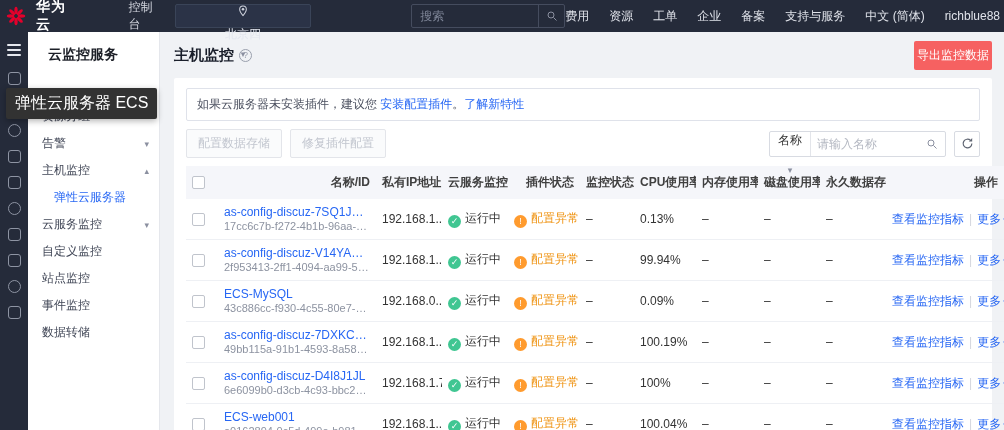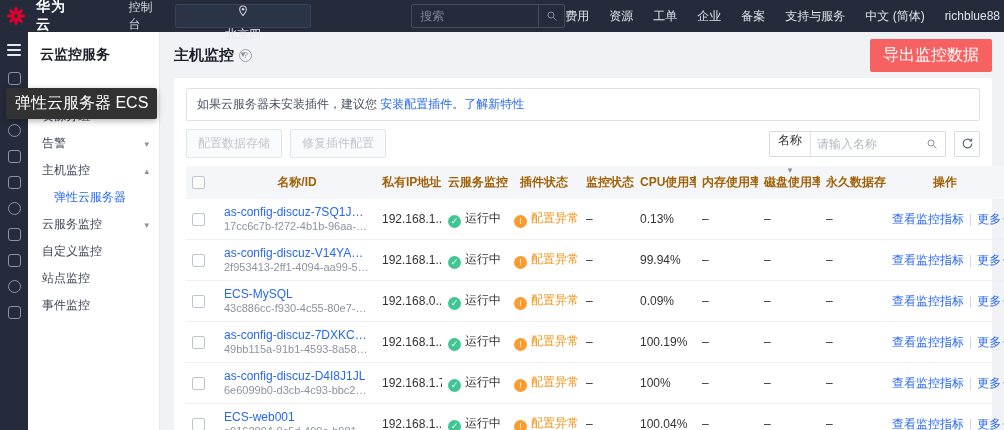--- a/index.html
+++ b/index.html
@@ -24,47 +24,47 @@
   
   .rail { position:absolute; top:32px; left:0; bottom:0; width:28px; background:#252b3a; display:flex; flex-direction:column; align-items:center; padding-top:9px; gap:13px; z-index:4; }
   .hamburger { width:14px; cursor:pointer; }
   .hamburger i { display:block; height:2px; background:#e6e8ee; margin:3px 0; border-radius:1px; }
   .ricon { width:13px; height:13px; border:1.5px solid #8e94a3; border-radius:3px; cursor:pointer; flex:none; }
   .ricon:nth-of-type(3n) { border-radius:50%; }
   .ricon.active { border-color:#ffffff; }
 
   
   .sidebar { position:absolute; top:32px; left:28px; bottom:0; width:132px; background:#fff; border-right:1px solid #e5e7ec; z-index:3; }
-  .sb-title { font-size:14px; font-weight:bold; color:#1c1f27; padding:14px 0 12px 12px; }
+  .sb-title { font-size:14px; font-weight:bold; color:#1c1f27; padding:14px 0 12px 20px; }
   .sb-item { height:27px; display:flex; align-items:center; justify-content:space-between; padding:0 10px 0 14px; font-size:12px; color:#404656; cursor:pointer; }
   .sb-item .caret { font-size:9px; }
   .sb-child { padding-left:26px; color:#2767f4; }
 
   
   .content { position:absolute; top:32px; left:160px; right:0; bottom:0; padding:6px 12px 0 14px; }
   .page-head { display:flex; align-items:center; height:34px; }
   .page-title { font-size:15px; font-weight:bold; color:#1a1f2b; }
   .help { display:inline-flex; width:13px; height:13px; border:1px solid #9aa0ad; border-radius:50%; color:#9aa0ad; font-size:9px; align-items:center; justify-content:center; margin-left:5px; vertical-align:-1px; cursor:pointer; }
-  .export { margin-left:auto; background:#f66161; color:#fff; border:none; border-radius:2px; font-size:16px; padding:6px 13px; cursor:pointer; font-family:inherit; }
+  .export { margin-left:auto; background:#f66161; color:#fff; border:none; border-radius:2px; font-size:12px; padding:6px 3px; cursor:pointer; font-family:inherit; }
 
   .card { background:#fff; border-radius:2px; margin-top:6px; padding:10px 12px; min-height:352px; }
   .banner { border:1px solid #dfe2ea; border-radius:2px; padding:7px 10px; font-size:12px; color:#4c5160; }
   .lnk { color:#2767f4; text-decoration:none; cursor:pointer; }
 
   .toolbar { display:flex; align-items:center; margin-top:8px; }
   .btn-disabled { border:1px solid #e3e5ea; background:#fafbfc; color:#c2c6cf; font-size:12px; padding:5px 11px; margin-right:8px; border-radius:2px; font-family:inherit; }
   .filter { margin-left:auto; display:flex; align-items:center; height:26px; border:1px solid #d8dbe2; border-radius:2px; background:#fff; }
   .filter-select { display:flex; align-items:center; gap:16px; padding:0 8px; font-size:12px; color:#333; border-right:1px solid #e3e5ea; height:100%; cursor:pointer;flex-direction:column; }
   .filter input { border:none; outline:none; font-size:12px; padding:0 6px; width:108px; color:#333; font-family:inherit; }
   .filter input::placeholder { color:#b4b8c2; }
   .search-icon-cell { padding:0 7px; cursor:pointer; display:flex; align-items:center; }
   .refresh { width:26px; height:26px; margin-left:8px; border:1px solid #d8dbe2; border-radius:2px; background:#fff; display:flex; align-items:center; justify-content:center; cursor:pointer; }
 
   table { width:100%; border-collapse:collapse; table-layout:fixed; margin-top:8px; font-size:12px; }
-  thead th { background:#f5f6fa; color:#a16207; font-weight:bold; text-align:center; padding:8px 6px; white-space:nowrap; overflow:hidden; }
+  thead th { background:#f5f6fa; color:#404040; font-weight:bold; text-align:right; padding:8px 6px; white-space:nowrap; overflow:hidden; }
   tbody td { padding:6px 6px; border-bottom:1px solid #eef0f4; color:#333; vertical-align:middle; white-space:nowrap; overflow:hidden; }
   .cb { width:13px; height:13px; border:1px solid #c0c4cc; border-radius:2px; background:#fff; cursor:pointer; }
   .r-name { display:block; color:#2767f4; line-height:15px; text-decoration:none; overflow:hidden; text-overflow:ellipsis; }
   .r-id { color:#8d93a1; font-size:11px; line-height:13px; overflow:hidden; text-overflow:ellipsis; }
   .dot { display:inline-flex; width:13px; height:13px; border-radius:50%; color:#fff; font-size:9px; align-items:center; justify-content:center; margin-right:4px; vertical-align:-2px; }
   .dot-green { background:#40c692; }
   .dot-warn { background:#ff9b2e; }
   .st-warn { color:#ef9312; }
   .sep { color:#d4d7de; margin:0 5px; }
   .more-caret { font-size:9px; color:#2767f4; margin-left:2px; }
@@ -175,20 +175,23 @@
     </div>
     <div class="sb-item">
       <span>自定义监控</span>
     </div>
     <div class="sb-item">
       <span>站点监控</span>
     </div>
     <div class="sb-item">
       <span>事件监控</span>
     </div>
+    <div class="sb-item">
+      <span>数据转储</span>
+    </div>
   </aside>
 
   <main class="content">
     <div class="page-head">
       <span class="page-title">主机监控</span>
       <span class="help">?</span>
       <button class="export">导出监控数据</button>
     </div>
 
     <div class="card">

